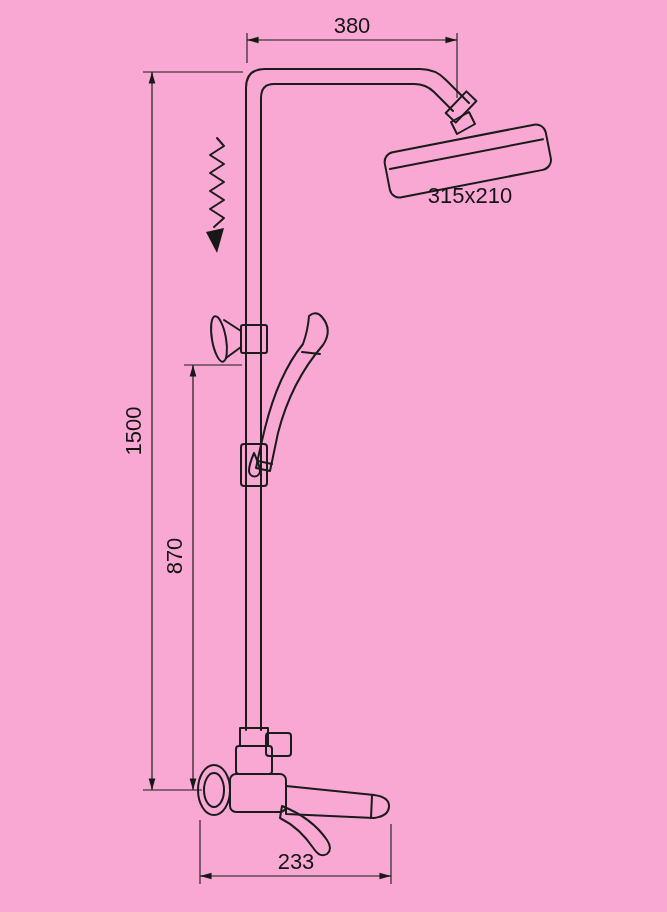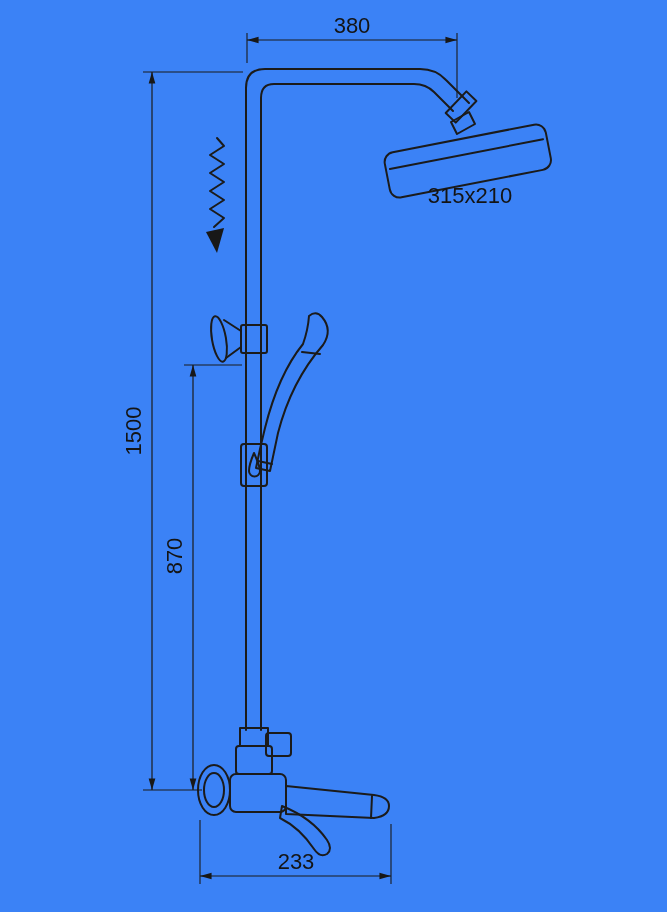--- a/index.html
+++ b/index.html
@@ -1,16 +1,16 @@
 <!DOCTYPE html>
 <html><head>
 <meta charset="utf-8">
 <style>
   html,body{margin:0;padding:0;background:#ffffff;}
-  .page{width:667px;height:912px;background:#3b82f6;position:relative;overflow:hidden;}
+  .page{width:667px;height:912px;background:#f9a8d4;position:relative;overflow:hidden;}
   svg{display:block;}
   .outline{fill:none;stroke:#1b1b1b;stroke-width:2;stroke-linecap:round;stroke-linejoin:round;}
   .thin{stroke:#1b1b1b;stroke-width:1.1;fill:none;}
   .dim{stroke:#1b1b1b;stroke-width:1.2;fill:none;}
   text{font-family:"Liberation Sans","DejaVu Sans",sans-serif;font-size:22px;fill:#141414;}
 </style>
 </head>
 <body>
 
 <div class="page">

